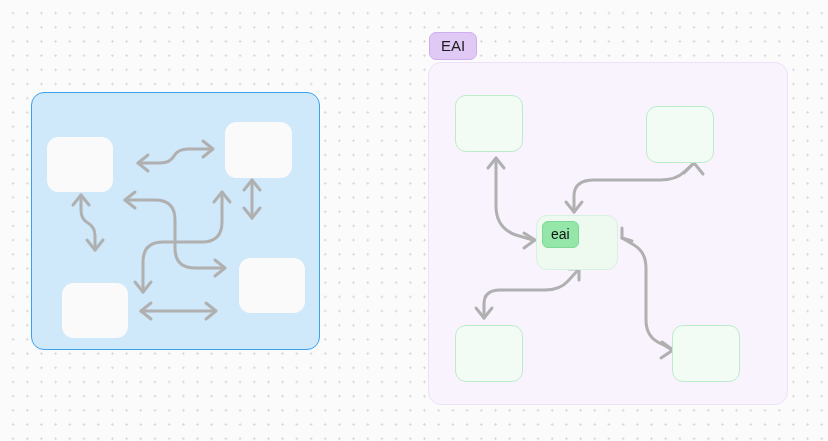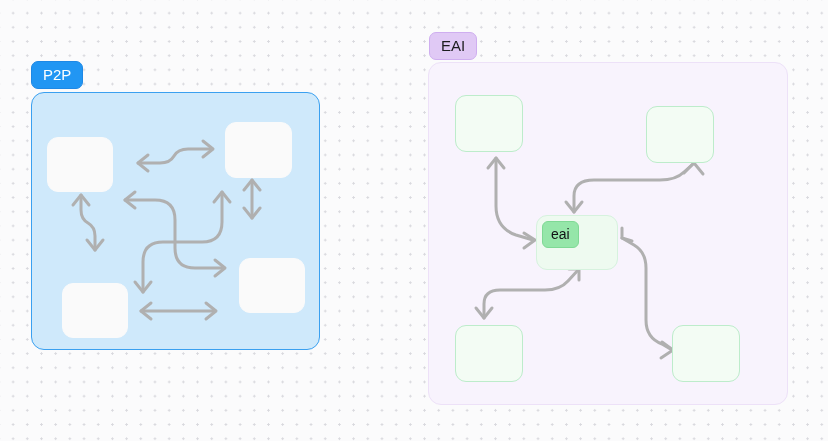--- a/index.html
+++ b/index.html
@@ -134,21 +134,20 @@
     stroke-width: 3;
     stroke-linecap: round;
     stroke-linejoin: round;
   }
 </style>
 </head>
 <body>
 
 <div id="canvas">
 
-  <div class="group-badge badge-p2p">P2P</div>
 
   <div class="group-panel panel-p2p"></div>
 
   <svg class="edges" width="828" height="441">
     <g>
       <path class="edge-path" d="M 138 163 L 160 163 Q 170 163 174 156 Q 178 149 188 149 L 212 149"></path>
       <path class="edge-head" d="M 148 155 L 138 163 L 148 171"></path>
       <path class="edge-head" d="M 203 141 L 213 149 L 203 157"></path>
     </g>
     <g>

